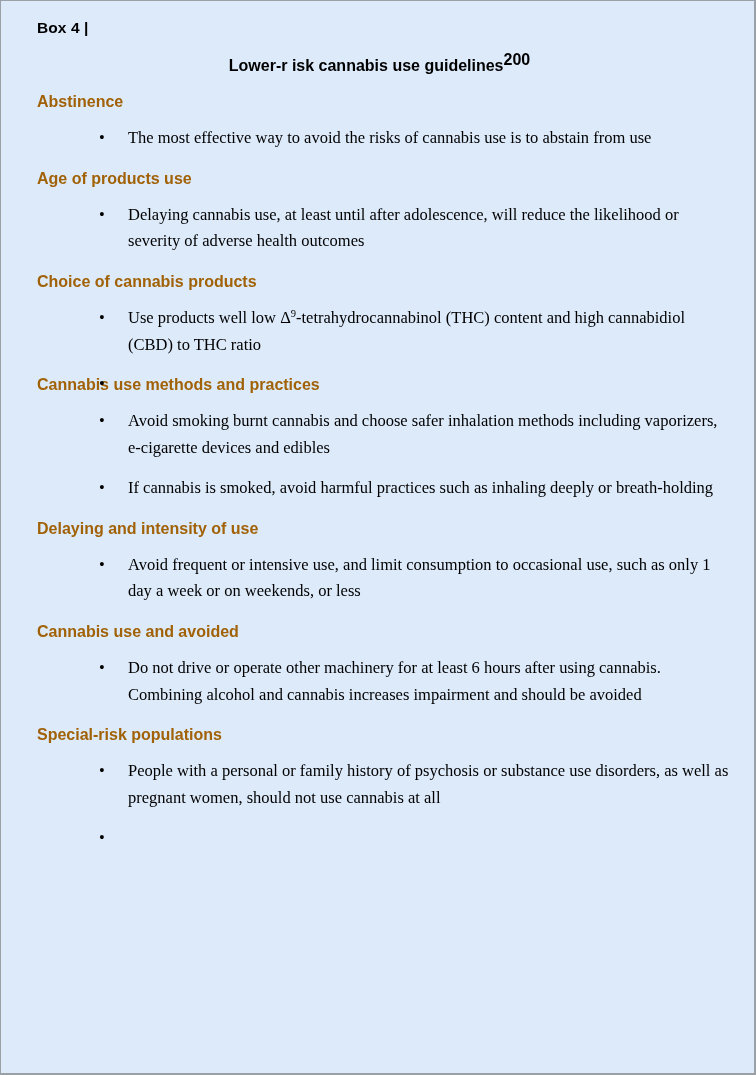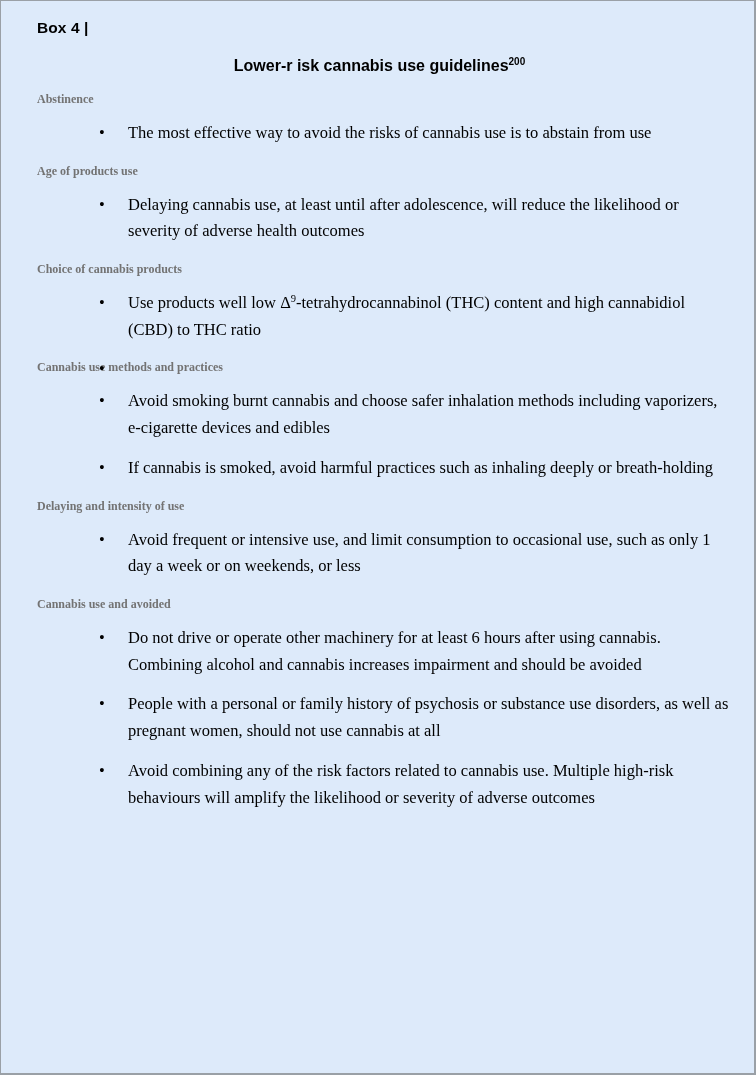--- a/index.html
+++ b/index.html
@@ -36,32 +36,32 @@
     font-family: "Liberation Sans", "DejaVu Sans", sans-serif;
     font-weight: bold;
     font-size: 16px;
     color: #000;
     text-align: center;
     margin: 18px 0 0 0;
     padding-right: 10px;
     line-height: 1.2;
   }
   .box-title sup {
-    font-size: 10px;
+    font-size: 16px;
     vertical-align: super;
     line-height: 0;
   }
   .section {
     margin-top: 0;
   }
   .section-heading {
-    font-family: Liberation Serif, serif;
+    font-family: Liberation Sans, sans-serif;
     font-weight: bold;
-    font-size: 12px;
-    color: #737373;
+    font-size: 16px;
+    color: #a16207;
     margin: 17px 0 0 0;
     line-height: 1.25;
   }
   .bullets {
     list-style: none;
     margin: 0;
     padding: 0;
   }
   .bullet {
     position: relative;
@@ -129,24 +129,25 @@
           <li class="bullet"><span class="dot">•</span><span>Avoid frequent or intensive use, and limit consumption to occasional use, such as only 1 day a week or on weekends, or less</span></li>
         </ul>
       </div>
       <div class="section">
         <div class="section-heading">Cannabis use and avoided</div>
         <ul class="bullets">
           <li class="bullet"><span class="dot">•</span><span>Do not drive or operate other machinery for at least 6 hours after using cannabis. Combining alcohol and cannabis increases impairment and should be avoided</span></li>
         </ul>
       </div>
       <div class="section">
+        <div class="section-heading">Special-risk populations</div>
         <ul class="bullets">
           <li class="bullet"><span class="dot">•</span><span>People with a personal or family history of psychosis or substance use disorders, as well as pregnant women, should not use cannabis at all</span></li>
         </ul>
       </div>
       <div class="section">
         <ul class="bullets">
-          <li class="bullet"><span class="dot">•</span><span>Avoid combining any of the risk factors related to cannabis use. Multiple high-risk behaviours will amplify the likelihood or severity of adverse outcomes</span></li>
+          <li class="bullet"><span class="dot">•</span></li>
         </ul>
       </div>
     </div>
 
 </div>
 
 </body></html>

